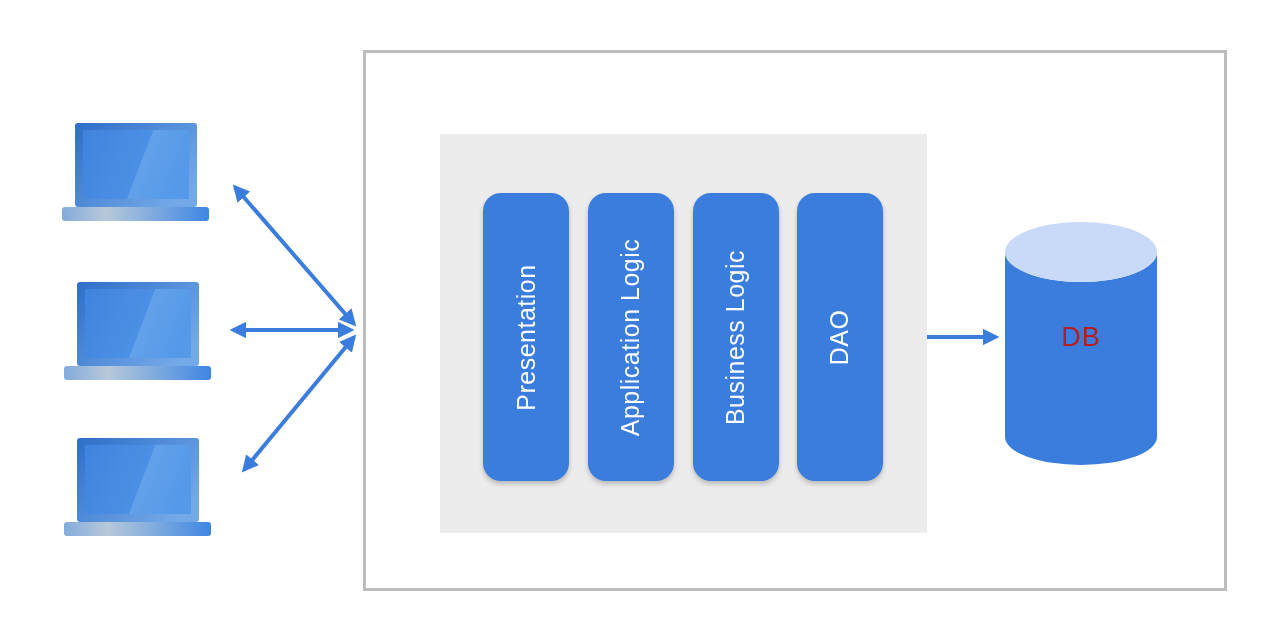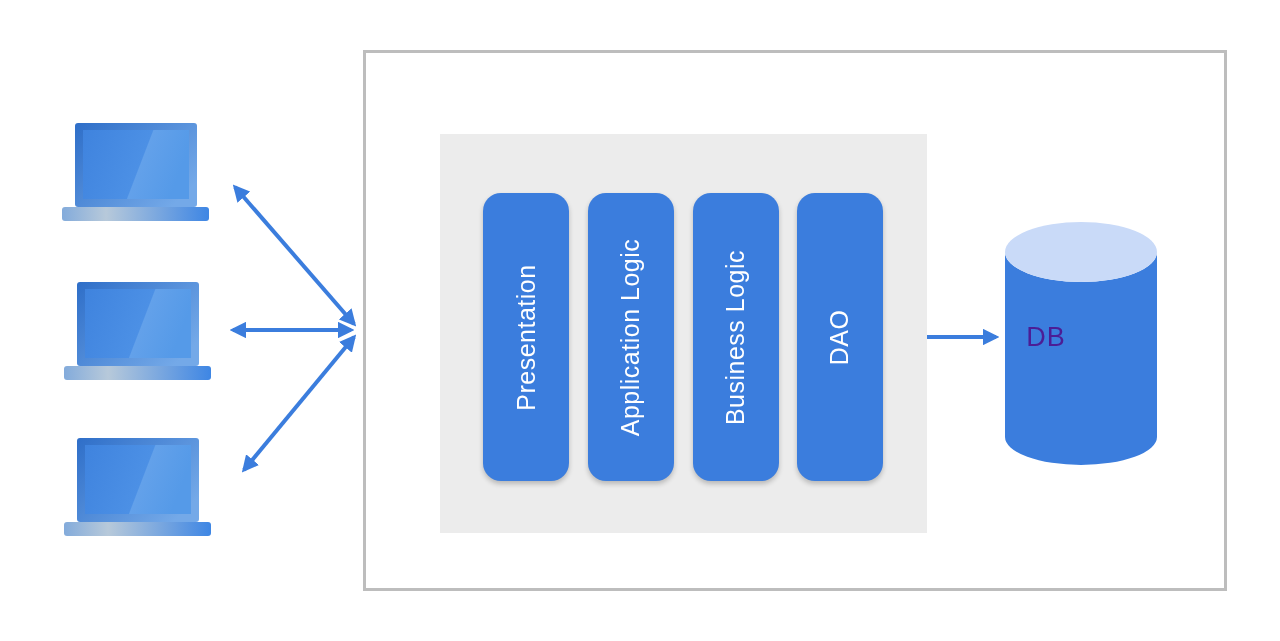--- a/index.html
+++ b/index.html
@@ -47,24 +47,24 @@
     color: #ffffff;
     font-size: 25px;
     letter-spacing: 0.5px;
   }
   .pill-1 { left: 483px; }
   .pill-2 { left: 588px; }
   .pill-3 { left: 693px; }
   .pill-4 { left: 797px; }
   .db-label {
     position: absolute;
-    left: 970px; top: 322px;
+    left: 1005px; top: 322px;
     width: 152px;
     text-align: center;
-    color: #4c1d95;
+    color: #b91c1c;
     font-size: 27px;
     letter-spacing: 1px;
   }
 </style>
 </head>
 <body>
 
 <div class="stage">
 
   <svg class="svg-layer" width="1280" height="641" viewBox="0 0 1280 641">

